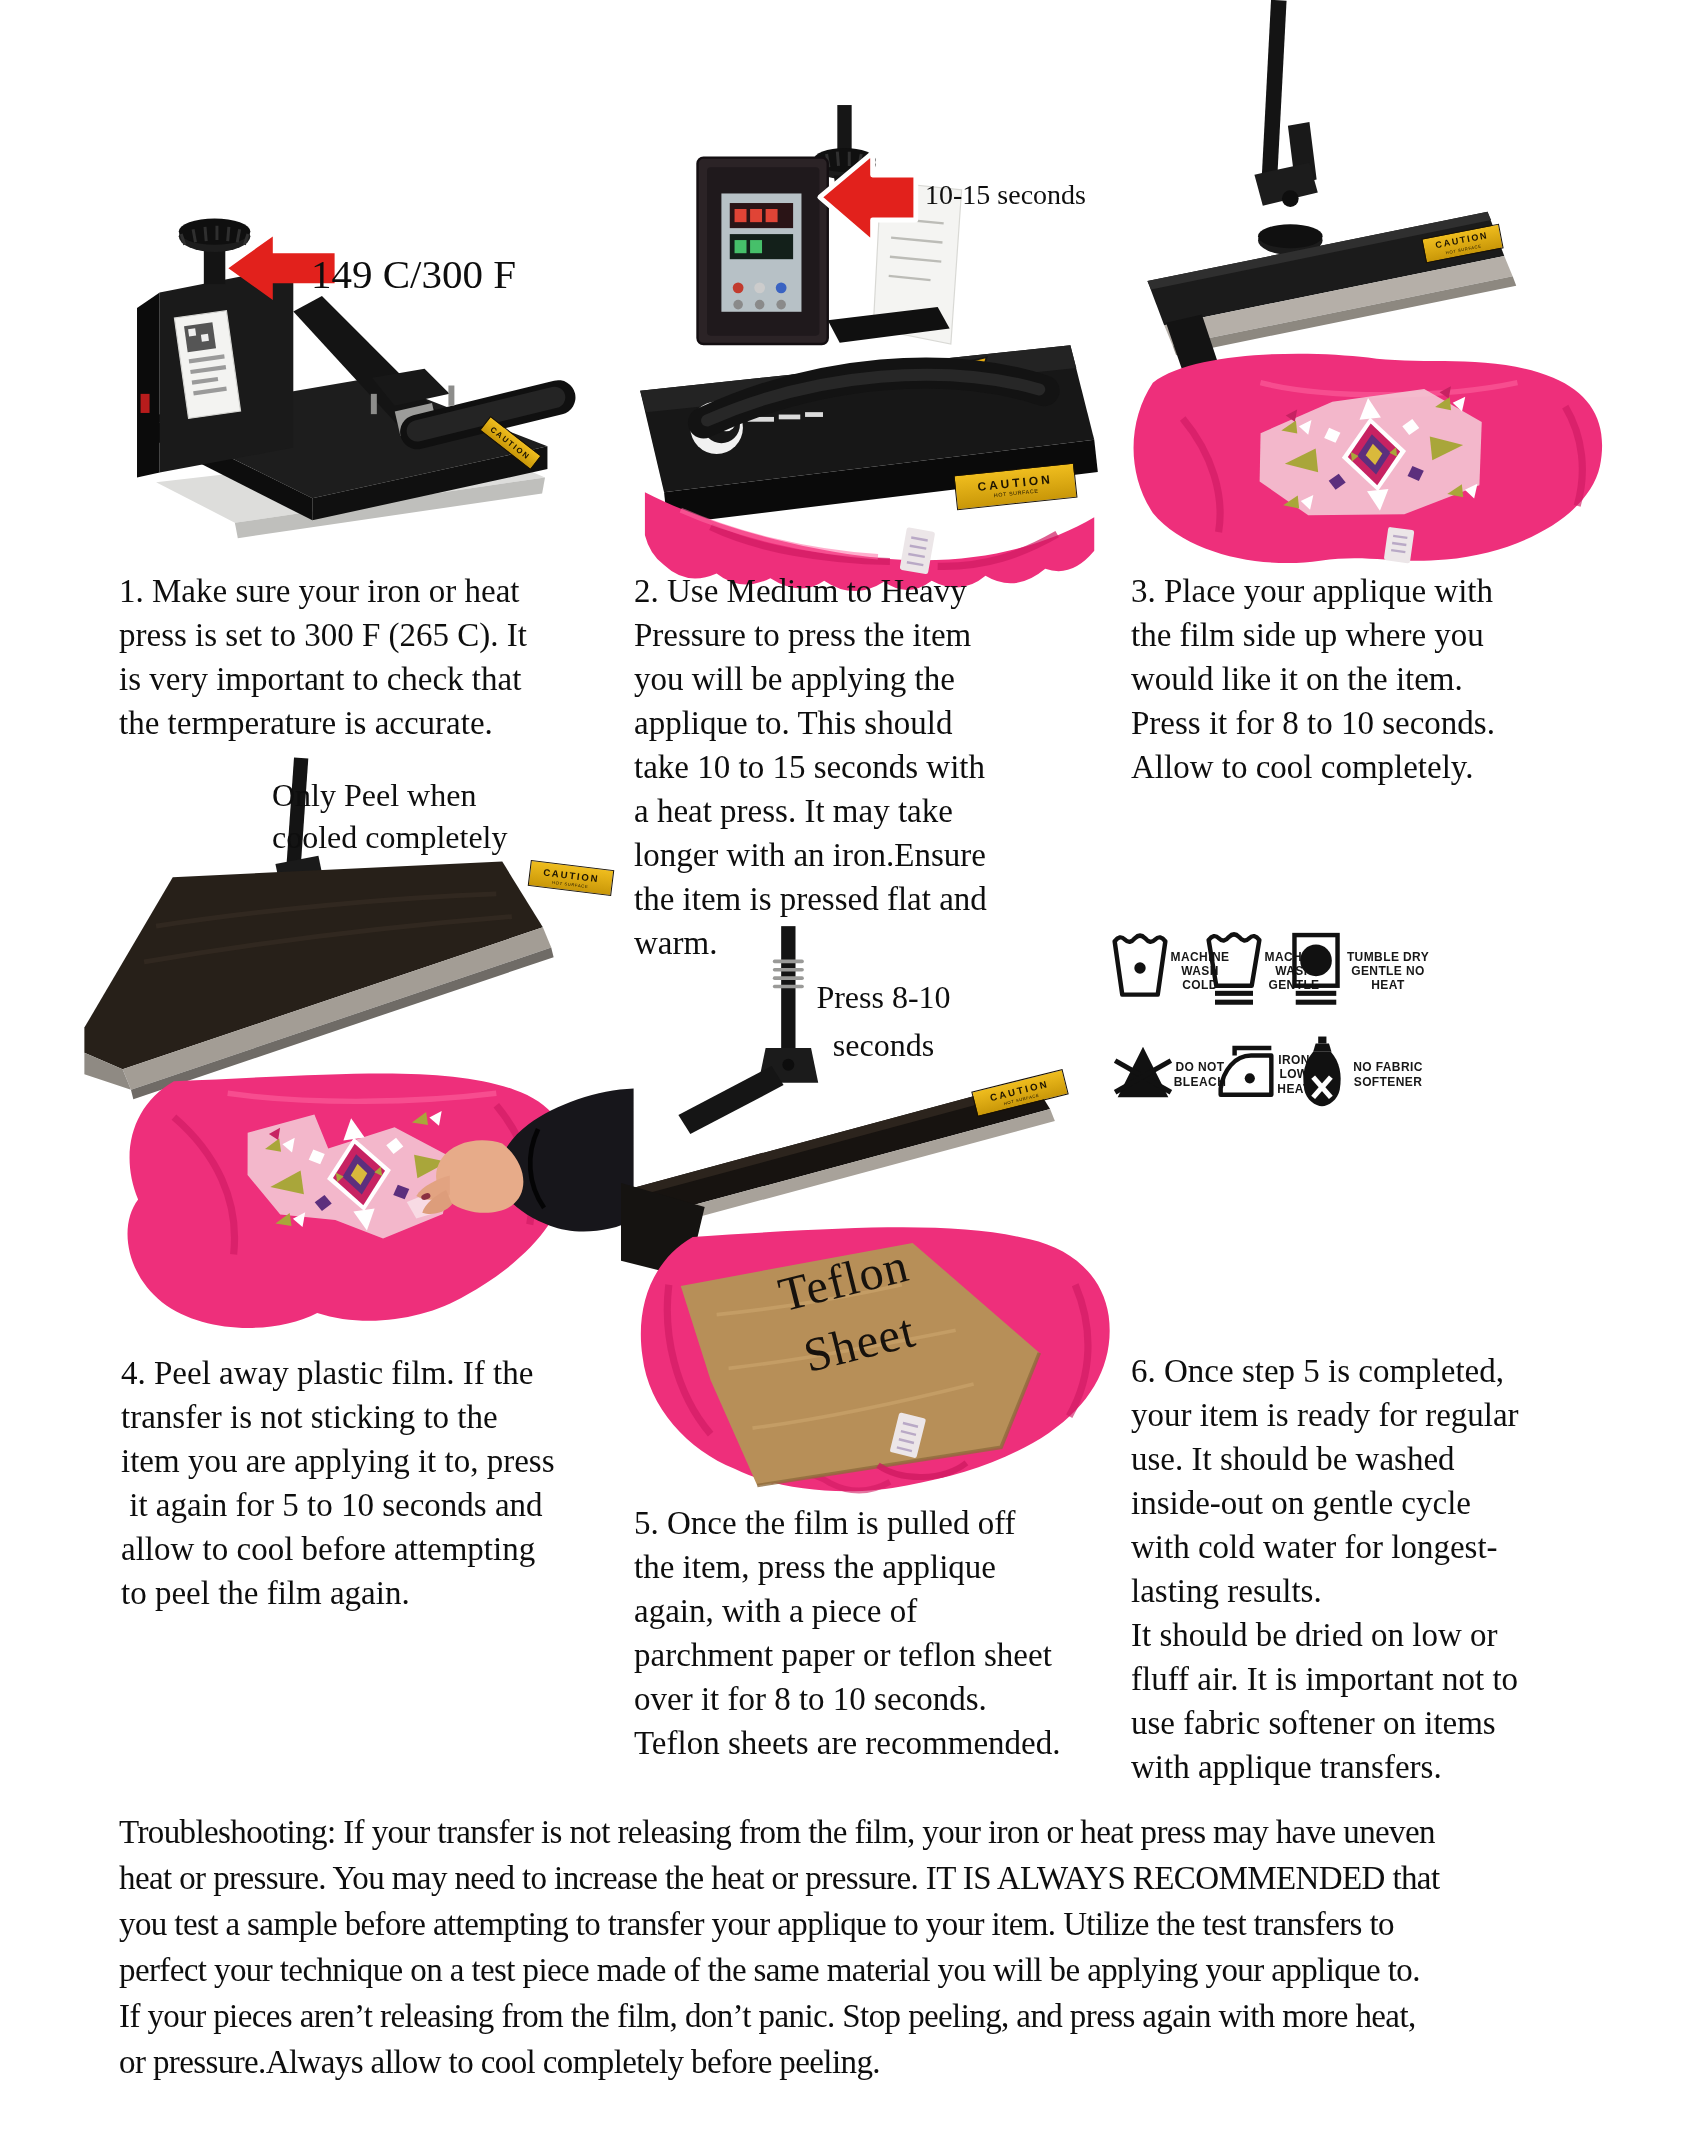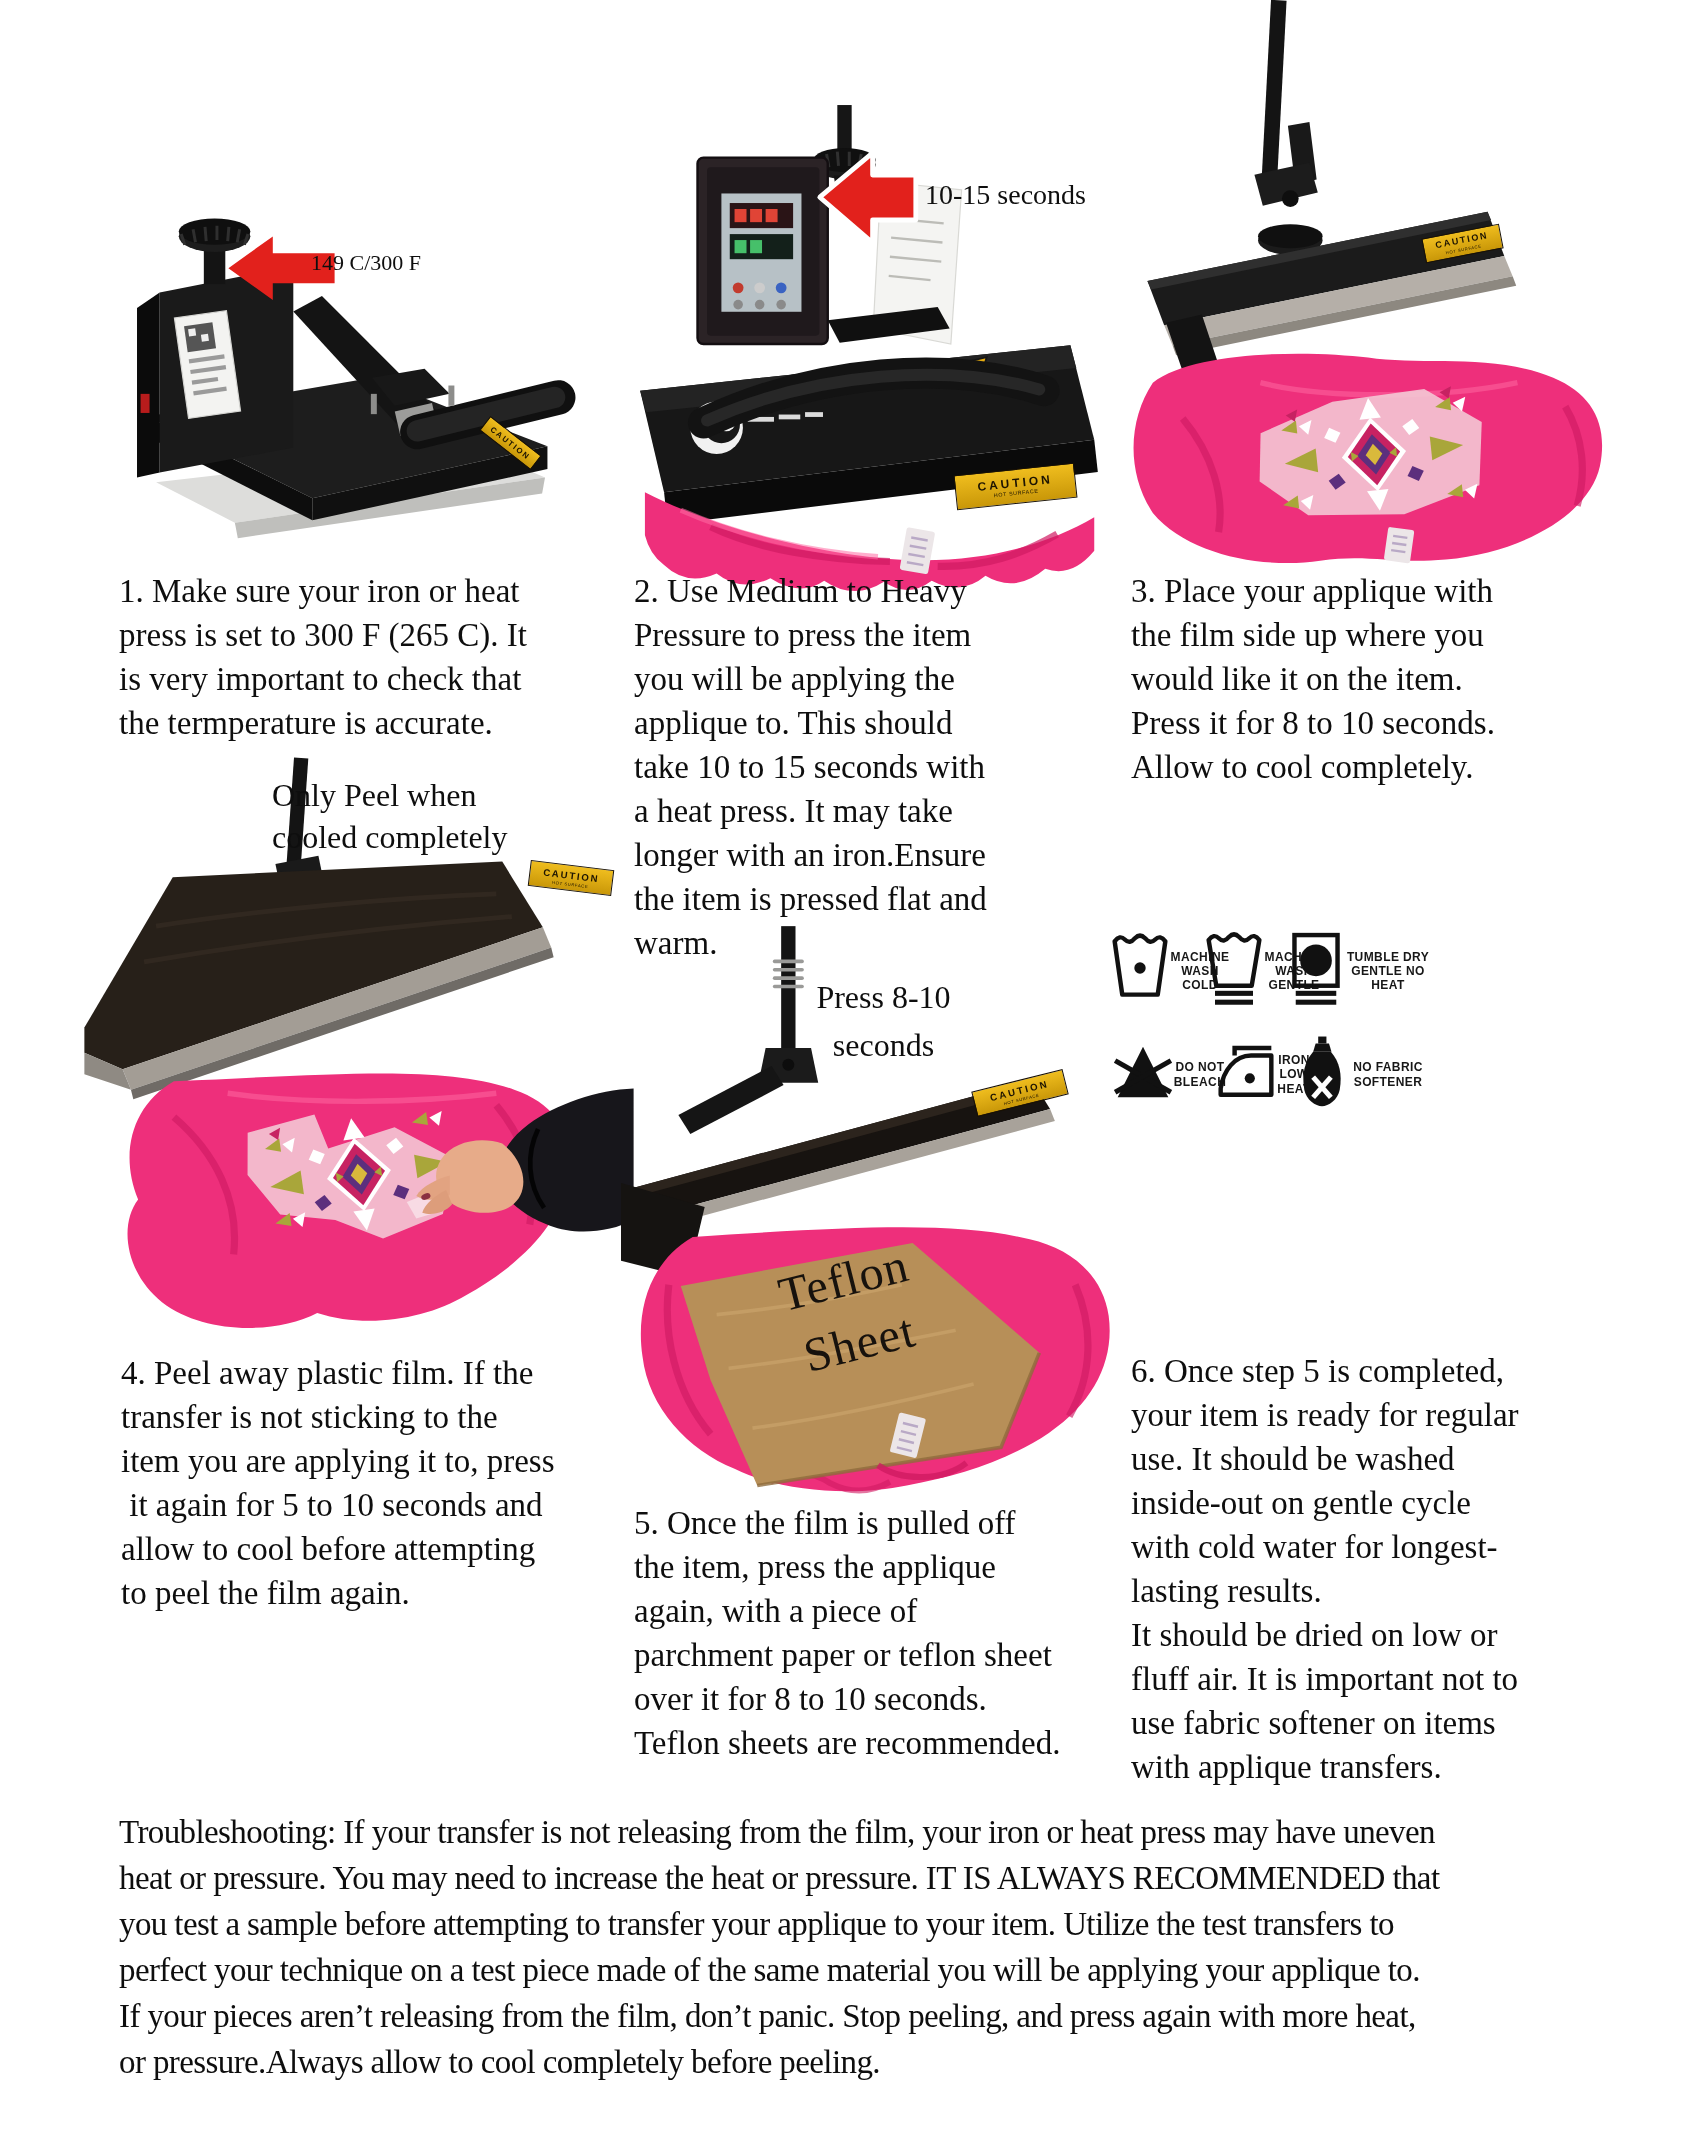--- a/index.html
+++ b/index.html
@@ -1,21 +1,21 @@
 <!DOCTYPE html>
 <html style="font-size:9.6px"><head>
 <meta charset="utf-8">
 <style>
   *{margin:0;padding:0;box-sizing:border-box}
   html,body{background:#ffffff}
   body{font-family:"Liberation Serif","DejaVu Serif",serif;color:#0d0d0d}
   #page{position:relative;width:1703px;height:2151px;background:#ffffff;overflow:hidden}
   .abs{position:absolute}
   .step{font-size:33px;line-height:44px;white-space:pre;color:#0e0e0e}
-  .ann{font-size:22px;white-space:pre;color:#0e0e0e}
+  .ann{font-size:41px;white-space:pre;color:#0e0e0e}
   .ann-c{text-align:center}
   .ts{font-size:33px;line-height:46px;letter-spacing:-0.6px;white-space:pre;color:#0e0e0e}
   .teflon{font-size:48px;line-height:65px;white-space:pre;text-align:center;color:#17120d;letter-spacing:1.2px}
   .care-grid{position:absolute;left:1122px;top:930px;width:287px;display:grid;grid-template-columns:repeat(3,94px);row-gap:27.5px;justify-items:center}
   .care-cell{display:flex;flex-direction:row;align-items:center}
   .care-label{font-family:"Liberation Sans","DejaVu Sans",sans-serif;font-weight:bold;font-size:12px;line-height:14.3px;letter-spacing:0.4px;text-align:center;white-space:pre;color:#171717;margin-top:6px}
   .caution{position:absolute;background:linear-gradient(#efbd1e,#c99708);border:1.2px solid #191104;display:flex;flex-direction:column;align-items:center;justify-content:center;font-family:"Liberation Sans","DejaVu Sans",sans-serif;color:#1d1402;overflow:hidden}
   .caution .c-main{font-weight:bold;letter-spacing:3px;font-size:12px;line-height:13px}
   .caution .c-sub{font-size:5.4px;letter-spacing:0.6px;line-height:6px}
   svg{display:block}

